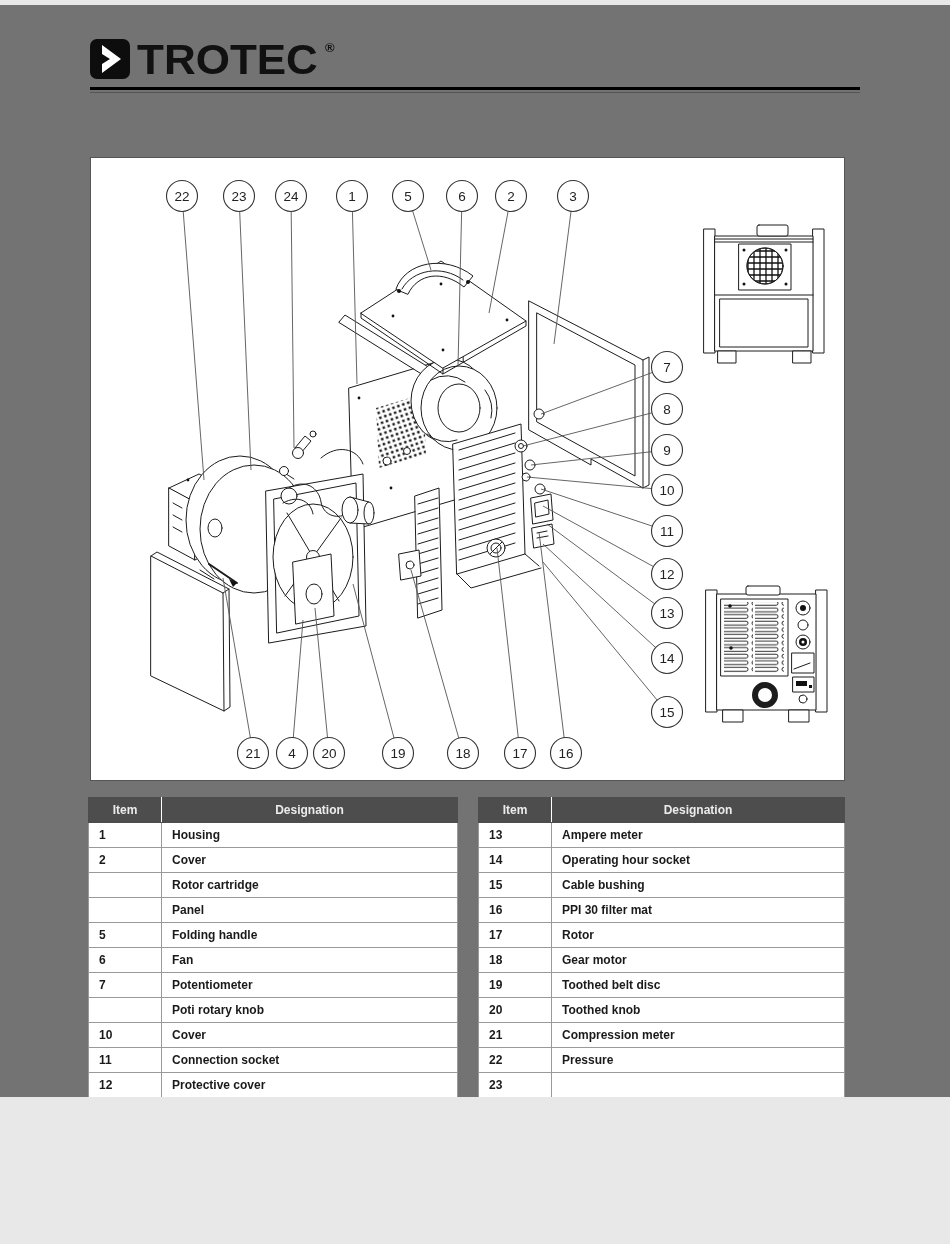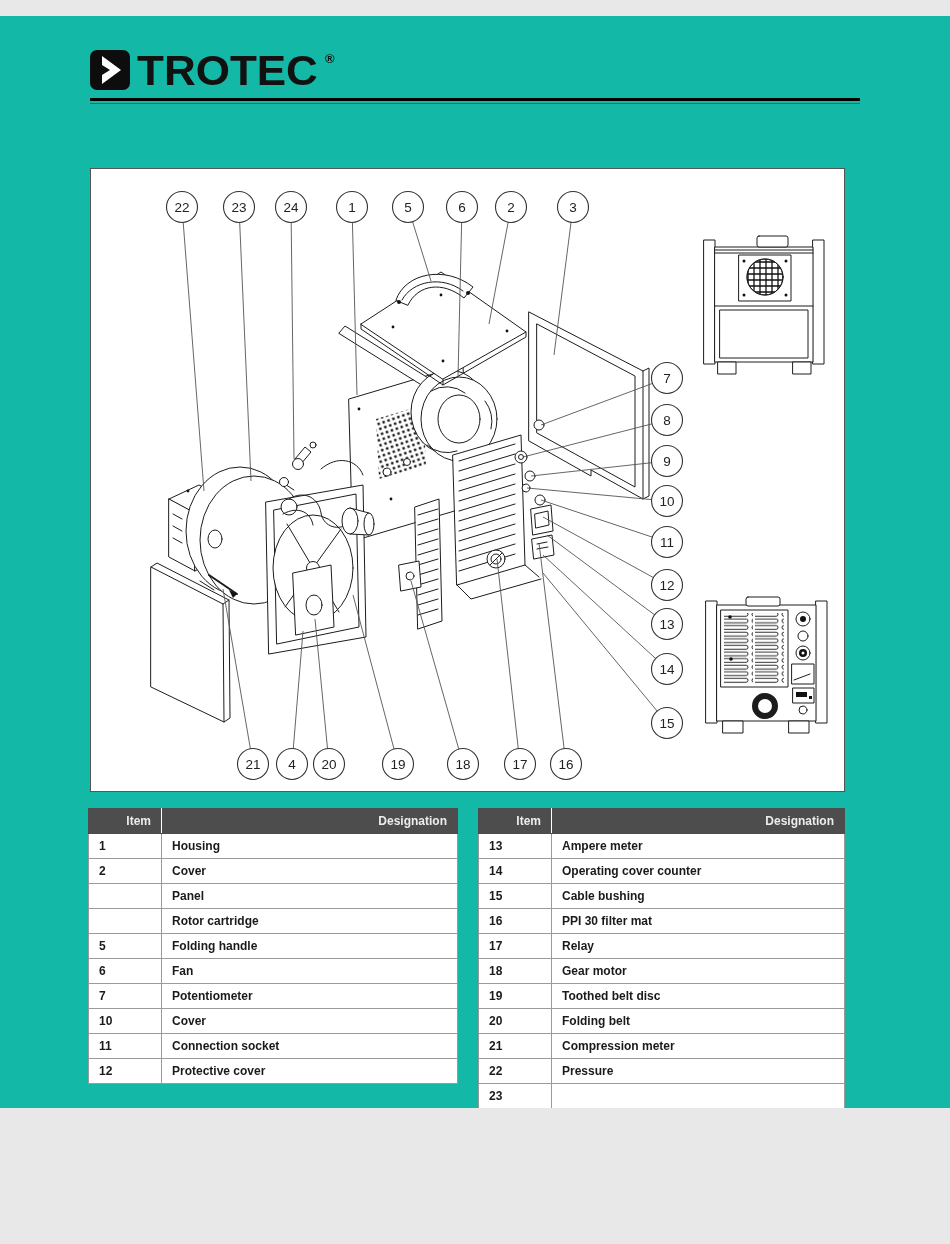--- a/index.html
+++ b/index.html
@@ -1,16 +1,16 @@
 <!DOCTYPE html>
 <html><head>
 <meta charset="utf-8">
 <style>
   html,body{margin:0;padding:0;background:#e8e8e8;}
-  .page{position:relative;width:950px;height:1092px;background:#14b8a6;margin:16px auto;
+  .page{position:relative;width:950px;height:1092px;background:#737373;margin:5px auto;
         font-family:"Liberation Sans",sans-serif;overflow:hidden;}
   
   .logo{position:absolute;left:90px;top:34px;display:flex;align-items:center;gap:7px;}
   .logo-icon{width:40px;height:40px;display:block;}
   .logo-text{font-size:44px;font-weight:700;letter-spacing:0px;color:#111;line-height:40px;
              transform:scaleY(0.98);}
   .logo-reg{font-size:13px;font-weight:700;color:#111;align-self:flex-start;margin-top:1px;}
   .rule-thick{position:absolute;left:90px;top:82px;width:770px;height:3px;background:#000;}
   .rule-thin{position:absolute;left:90px;top:87px;width:770px;height:1px;background:#555;}
   
@@ -20,21 +20,21 @@
   .art{stroke:#1c1c1c;stroke-width:1;fill:none;stroke-linejoin:round;stroke-linecap:round;}
   .leader{stroke:#555;stroke-width:0.9;}
   .bubble{fill:#fff;stroke:#333;stroke-width:1.1;}
   .bubble-label{font-size:13.5px;fill:#222;text-anchor:middle;font-family:"Liberation Sans",sans-serif;}
   
   .ptable{position:absolute;top:792px;}
   .ptable-left{left:88px;width:370px;}
   .ptable-right{left:478px;width:367px;}
   table{border-collapse:collapse;width:100%;table-layout:fixed;border:1px solid #777;}
   th,td{font-size:12px;padding:4px 10px;height:16px;line-height:16px;overflow:hidden;white-space:nowrap;}
-  thead th{background:#4d4d4d;color:#ececec;font-weight:700;text-align:right;border:1px solid #4d4d4d;}
+  thead th{background:#4d4d4d;color:#ececec;font-weight:700;text-align:center;border:1px solid #4d4d4d;}
   thead th.col-item{width:52px;border-right:1px solid #ffffff;}
   tbody td{border:1px solid #9a9a9a;font-weight:700;color:#1a1a1a;background:#fff;}
   
   .footer{position:absolute;left:91px;top:1190px;width:770px;height:23px;
           border-top:2px solid #1a1a1a;border-bottom:2px solid #1a1a1a;background:#fff;}
   .footer .block{position:absolute;top:0;height:100%;background:#000;}
   .footer .block-left{left:0;width:58px;}
   .footer .block-right{right:0;width:60px;}
 </style>
 </head>
@@ -338,37 +338,41 @@
           <tr>
             <td>1</td>
             <td>Housing</td>
           </tr>
           <tr>
             <td>2</td>
             <td>Cover</td>
           </tr>
           <tr>
             <td></td>
+            <td>Rotor cartridge</td>
+          </tr>
+          <tr>
+            <td></td>
             <td>Panel</td>
-          </tr>
-          <tr>
-            <td></td>
-            <td>Rotor cartridge</td>
           </tr>
           <tr>
             <td>5</td>
             <td>Folding handle</td>
           </tr>
           <tr>
             <td>6</td>
             <td>Fan</td>
           </tr>
           <tr>
             <td>7</td>
             <td>Potentiometer</td>
+          </tr>
+          <tr>
+            <td></td>
+            <td>Poti rotary knob</td>
           </tr>
           <tr>
             <td>10</td>
             <td>Cover</td>
           </tr>
           <tr>
             <td>11</td>
             <td>Connection socket</td>
           </tr>
           <tr>
@@ -387,45 +391,45 @@
           <th>Designation</th>
         </tr>
       </thead>
       <tbody>
           <tr>
             <td>13</td>
             <td>Ampere meter</td>
           </tr>
           <tr>
             <td>14</td>
-            <td>Operating cover counter</td>
+            <td>Operating hour socket</td>
           </tr>
           <tr>
             <td>15</td>
             <td>Cable bushing</td>
           </tr>
           <tr>
             <td>16</td>
             <td>PPI 30 filter mat</td>
           </tr>
           <tr>
             <td>17</td>
-            <td>Relay</td>
+            <td>Rotor</td>
           </tr>
           <tr>
             <td>18</td>
             <td>Gear motor</td>
           </tr>
           <tr>
             <td>19</td>
             <td>Toothed belt disc</td>
           </tr>
           <tr>
             <td>20</td>
-            <td>Folding belt</td>
+            <td>Toothed knob</td>
           </tr>
           <tr>
             <td>21</td>
             <td>Compression meter</td>
           </tr>
           <tr>
             <td>22</td>
             <td>Pressure</td>
           </tr>
           <tr>

